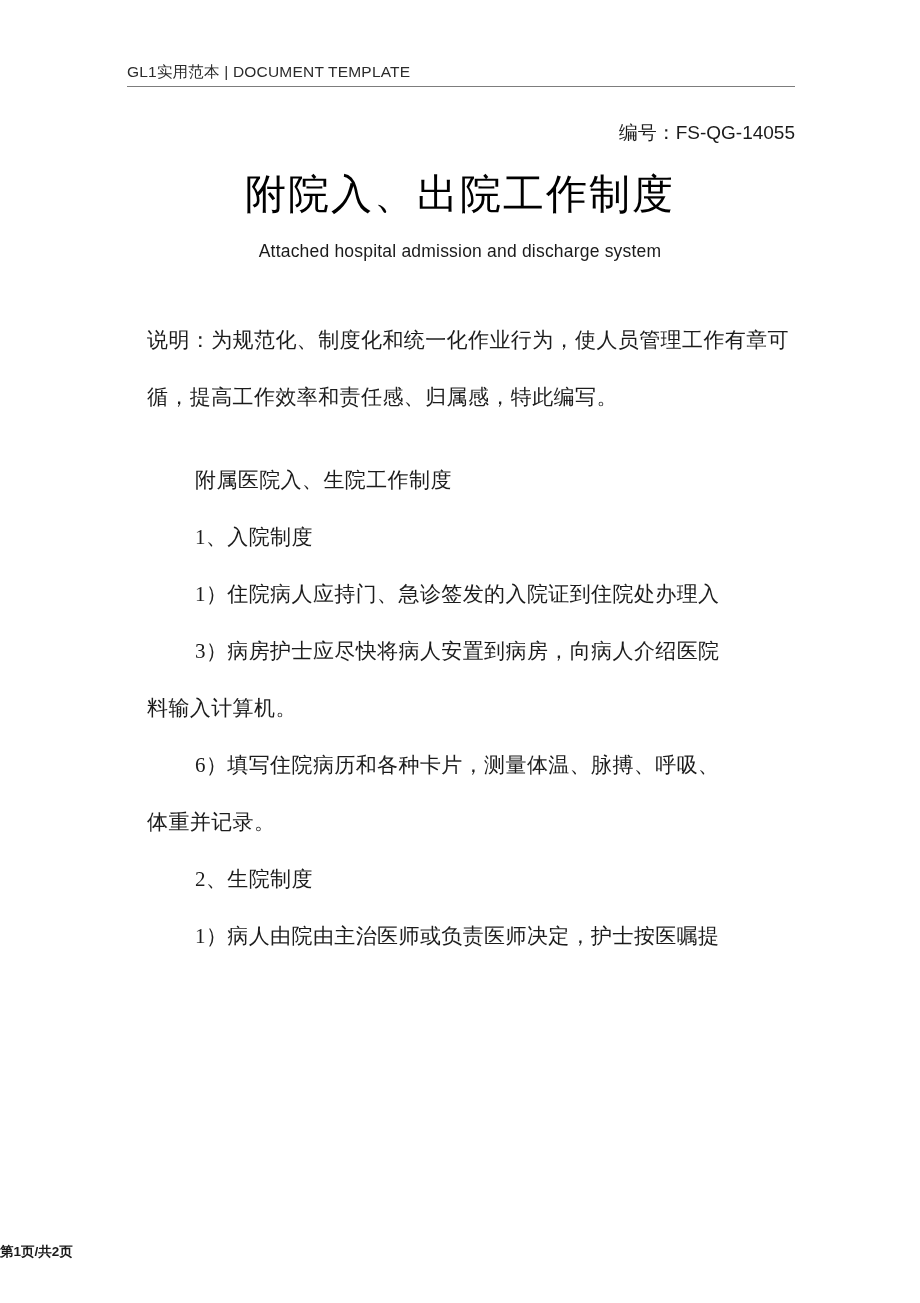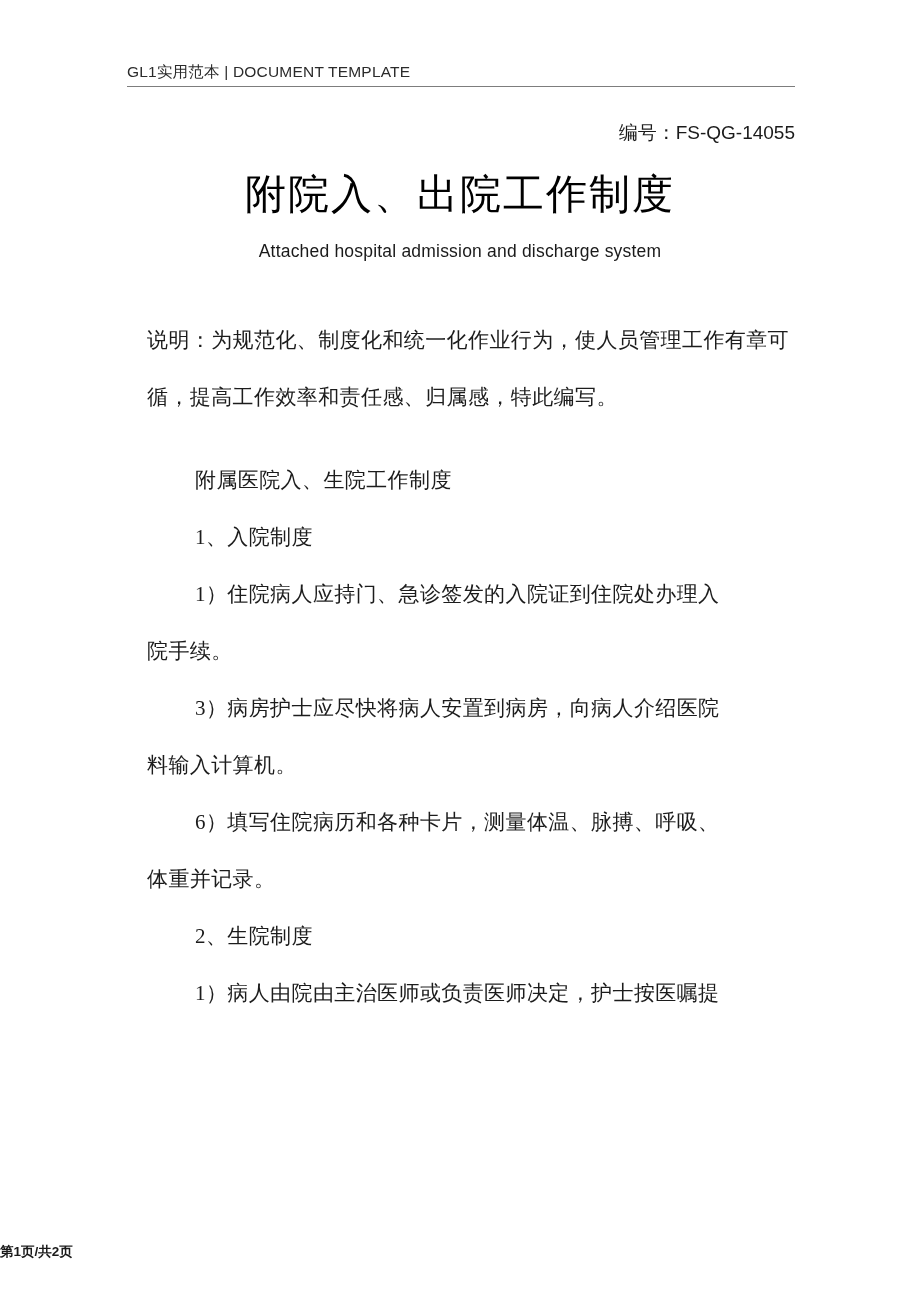--- a/index.html
+++ b/index.html
@@ -134,21 +134,20 @@
     <div class="para">说明：为规范化、制度化和统一化作业行为，使人员管理工作有章可</div>
     <div class="para">循，提高工作效率和责任感、归属感，特此编写。</div>
 
     <div class="spacer-md"></div>
 
     <div class="para indent">附属医院入、生院工作制度</div>
 
     <div class="para indent">1、入院制度</div>
 
     <div class="para indent">1）住院病人应持门、急诊签发的入院证到住院处办理入</div>
-    <div class="para">院手续。</div>
 
 
     <div class="para indent">3）病房护士应尽快将病人安置到病房，向病人介绍医院</div>
     <div class="para">料输入计算机。</div>
 
     <div class="para indent">6）填写住院病历和各种卡片，测量体温、脉搏、呼吸、</div>
     <div class="para">体重并记录。</div>
 
 
     <div class="para indent">2、生院制度</div>

